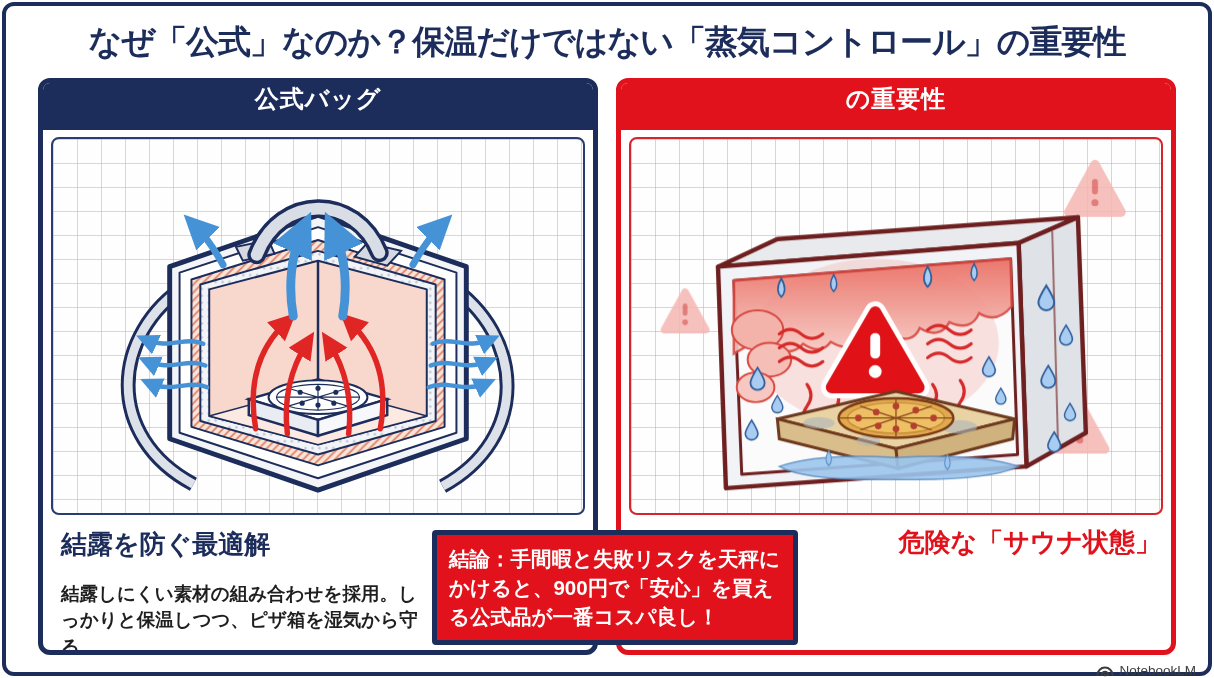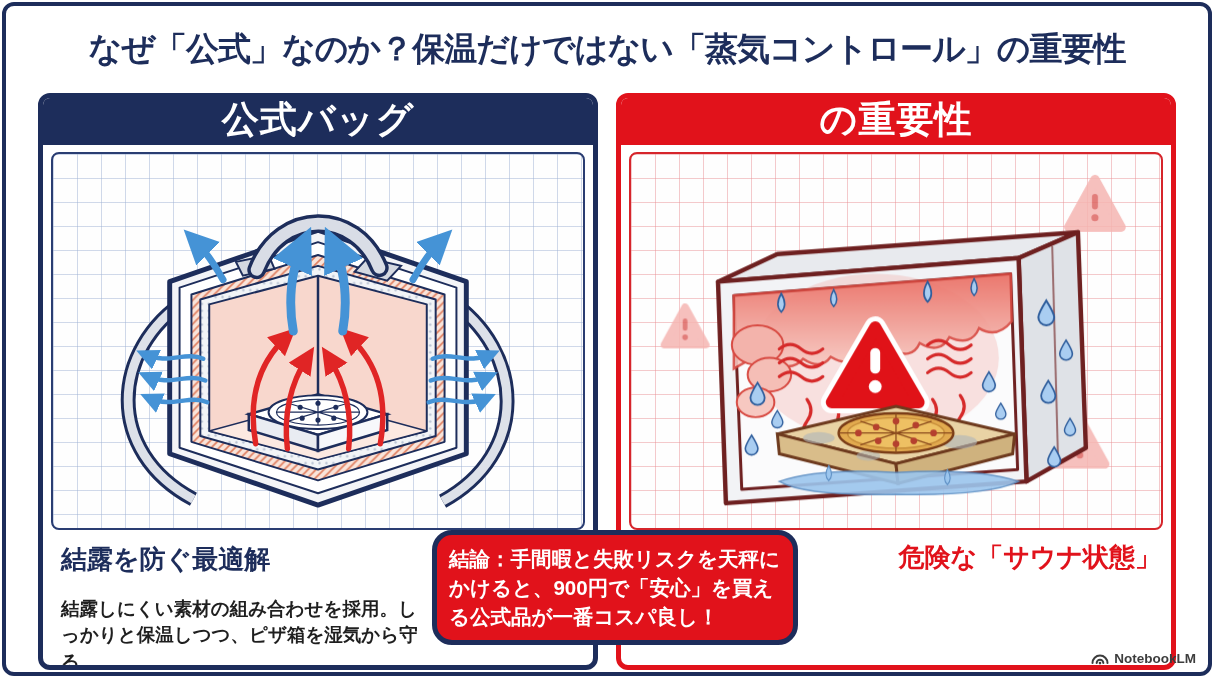--- a/index.html
+++ b/index.html
@@ -9,34 +9,34 @@
   html,body{width:1214px;height:678px;}
   body{
     position:relative; background:#ffffff; overflow:hidden;
     font-family:"Liberation Sans","DejaVu Sans",sans-serif;
   }
   .frame{
     position:absolute; inset:2px; border:4px solid var(--navy);
     border-radius:12px; background:#fff;
   }
   .title{
-    height:87px; display:flex; align-items:center; justify-content:center;
+    height:72px; display:flex; align-items:center; justify-content:center;
     font-size:33px; font-weight:800; color:var(--navy);
     letter-spacing:-1px; white-space:nowrap;
   }
   .panels{ display:flex; gap:18px; margin:0 32px; height:577px; }
   .panel{
     flex:1; border-radius:12px; overflow:hidden; background:#fff;
     display:flex; flex-direction:column; position:relative;
   }
   .panel.official{ border:5px solid var(--navy); }
   .panel.diy{ border:5px solid var(--red); }
   .panel-header{
-    height:47px; display:flex; align-items:flex-end; justify-content:center;
-    color:#fff; font-size:37px; font-weight:800; letter-spacing:1px;
+    height:47px; display:flex; align-items:flex-start; justify-content:center;
+    color:#fff; font-size:24px; font-weight:800; letter-spacing:1px;
     flex:0 0 auto;
   }
   .panel.official .panel-header{ background:var(--navy); }
   .panel.diy .panel-header{ background:var(--red); }
   .canvas{
     margin:7px 8px 0; height:378px; border-radius:8px; flex:0 0 auto;
     background-color:#fefefe; position:relative; overflow:hidden;
   }
   .canvas.blue{
     border:2px solid #2a3d72;
@@ -58,28 +58,28 @@
   .panel.diy .caption{ padding:10px 10px 0 188px; }
   .caption h3{ font-size:26px; font-weight:800; }
   .panel.official .caption h3{ color:var(--navy); text-align:left; }
   .panel.diy .caption h3{ color:var(--red); text-align:right; }
   .caption p{
     margin-top:19px; font-size:18.5px; line-height:1.42; font-weight:700;
     color:var(--body-text); word-break:break-all;
   }
   .conclusion{
     position:absolute; left:432px; top:530px; width:366px; z-index:5;
-    background:var(--red); border:5px solid var(--navy); border-radius:20px;
+    background:var(--red); border:5px solid var(--navy); border-radius:4px;
     padding:9px 12px; color:#fff; font-size:20.5px; font-weight:800;
     line-height:1.42; word-break:break-all;
   }
   .attribution{
-    position:absolute; right:18px; bottom:12px; z-index:6;
+    position:absolute; right:18px; bottom:0; z-index:6;
     display:flex; align-items:center; gap:4px;
-    color:#3d3d3d; font-size:13.5px; font-weight:700;
+    color:#3d3d3d; font-size:13.5px; font-weight:400;
   }
 </style>
 </head>
 <body>
 
 <div class="frame">
 
   <div class="title">なぜ「公式」なのか？保温だけではない「蒸気コントロール」の重要性</div>
 
   <div class="panels">

